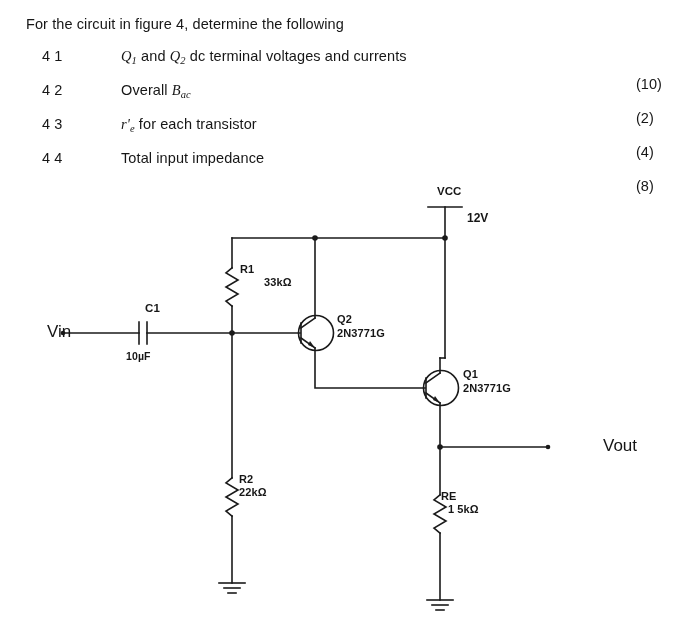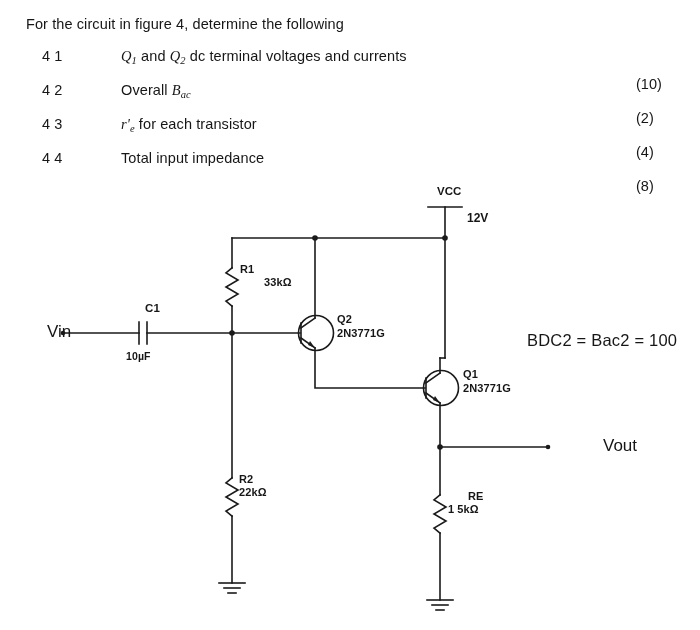--- a/index.html
+++ b/index.html
@@ -225,24 +225,23 @@
 
   <div class="comp-label" style="left:133px; top:302px; font-size:11.5px;margin-left:12px;">C1</div>
   <div class="comp-label" style="left:126px; top:350px; font-size:10.5px;">10µF</div>
 
   <div class="comp-label" style="left:240px; top:263px;">R1</div>
   <div class="comp-label" style="left:239px; top:276px;padding-left:25px;">33kΩ</div>
 
   <div class="comp-label" style="left:239px; top:473px;">R2</div>
   <div class="comp-label" style="left:239px; top:486px;">22kΩ</div>
 
-  <div class="comp-label" style="left:468px; top:490px;text-align:center;">RE</div>
+  <div class="comp-label" style="left:441px; top:490px;text-align:center;">RE</div>
   <div class="comp-label" style="left:448px; top:503px;">1 5kΩ</div>
 
   <div class="comp-label" style="left:337px; top:313px;">Q2</div>
   <div class="comp-label" style="left:337px; top:327px;">2N3771G</div>
 
   <div class="comp-label" style="left:463px; top:368px;">Q1</div>
   <div class="comp-label" style="left:463px; top:382px;">2N3771G</div>
 
-  <div class="beta-line" style="left:527px; top:331px;">BDC2 = Bac2 = 100</div>
 
 </div>
 
 </body></html>

